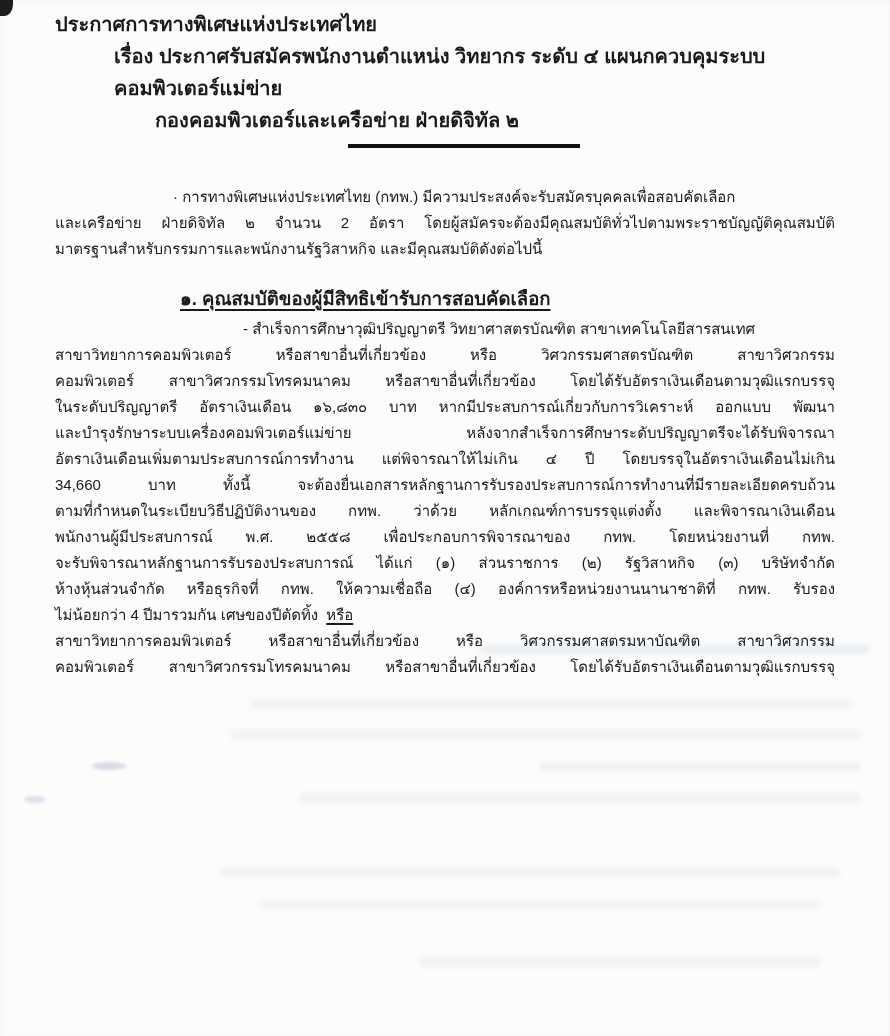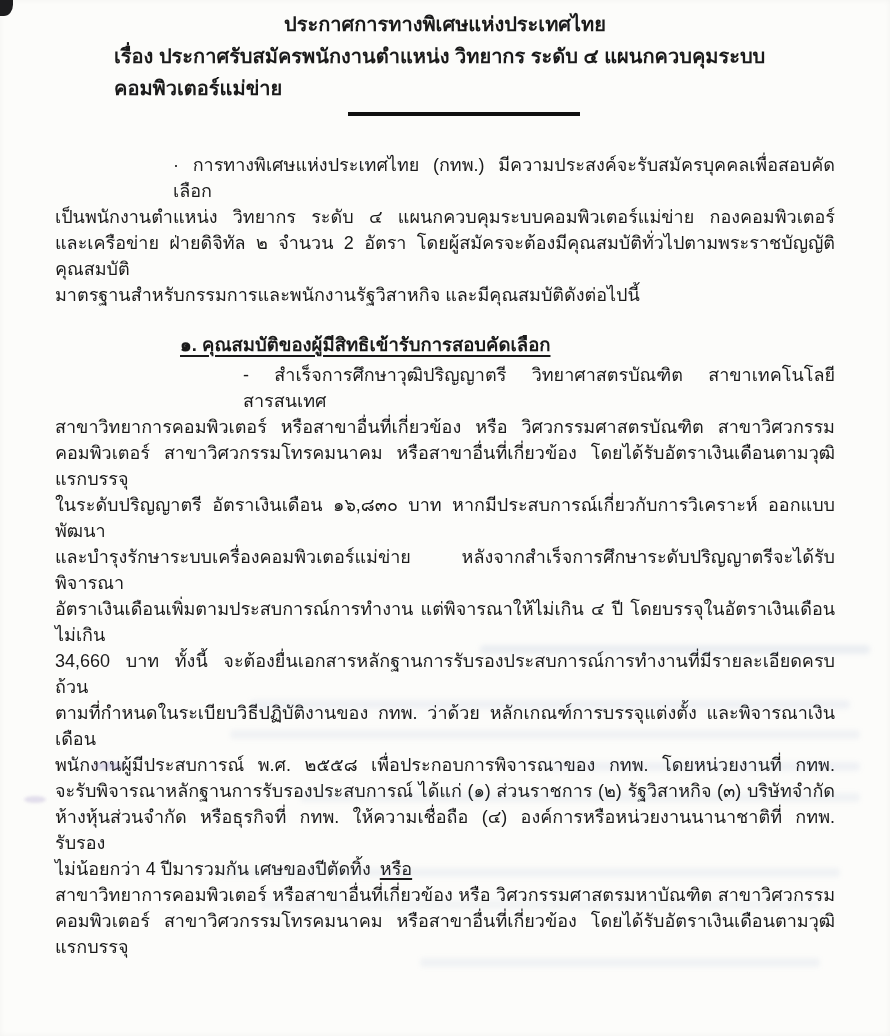--- a/index.html
+++ b/index.html
@@ -16,29 +16,29 @@
     height: 1036px;
     box-sizing: border-box;
     background: #fcfcfa;
     color: #1a1a1a;
     font-family: "Liberation Sans", "DejaVu Sans", sans-serif;
     padding: 8px 55px 0 55px;
     box-shadow: inset 0 0 6px rgba(0,0,0,0.04);
   }
   
   .doc-header { font-weight: bold; font-size: 20px; line-height: 32px; }
-  .doc-title { text-align: center; }
+  .doc-title { }
   .doc-subject { margin-left: 59px; }
   .doc-dept { margin-left: 100px; }
   .divider {
     width: 232px; height: 4px; background: #101010;
     margin: 8px 0 0 293px;
   }
   
-  .body-text { font-size: 18px; line-height: 26px; }
+  .body-text { font-size: 15px; line-height: 26px; }
   .line { text-align: justify; text-align-last: justify; white-space: pre-wrap; }
   .line.last { text-align-last: left; }
   .intro { margin-top: 36px; }
   .intro .line.first { padding-left: 118px; text-align-last: left; }
   .para .line.first { padding-left: 188px; text-align-last: left; }
   .section-heading {
     margin: 24px 0 4px 125px;
     font-weight: bold;
     font-size: 18.5px;
     text-decoration: underline;
@@ -73,27 +73,27 @@
 </head>
 <body>
 
 <div class="page">
 
   <div class="corner-mark"></div>
 
   <div class="doc-header">
     <div class="doc-title">ประกาศการทางพิเศษแห่งประเทศไทย</div>
     <div class="doc-subject">เรื่อง  ประกาศรับสมัครพนักงานตำแหน่ง วิทยากร ระดับ ๔ แผนกควบคุมระบบคอมพิวเตอร์แม่ข่าย</div>
+    <div class="doc-dept">กองคอมพิวเตอร์และเครือข่าย ฝ่ายดิจิทัล ๒</div>
   </div>
 
   <div class="divider"></div>
 
   <div class="body-text intro">
       <div class="line first">· การทางพิเศษแห่งประเทศไทย (กทพ.) มีความประสงค์จะรับสมัครบุคคลเพื่อสอบคัดเลือก</div>
-      <div class="line">เป็นพนักงานตำแหน่ง วิทยากร ระดับ ๔ แผนกควบคุมระบบคอมพิวเตอร์แม่ข่าย กองคอมพิวเตอร์</div>
       <div class="line">และเครือข่าย ฝ่ายดิจิทัล ๒ จำนวน 2 อัตรา โดยผู้สมัครจะต้องมีคุณสมบัติทั่วไปตามพระราชบัญญัติคุณสมบัติ</div>
       <div class="line last">มาตรฐานสำหรับกรรมการและพนักงานรัฐวิสาหกิจ และมีคุณสมบัติดังต่อไปนี้</div>
     </div>
 
   <div class="body-text section-heading">๑. คุณสมบัติของผู้มีสิทธิเข้ารับการสอบคัดเลือก</div>
 
   <div class="body-text para">
       <div class="line first">- สำเร็จการศึกษาวุฒิปริญญาตรี วิทยาศาสตรบัณฑิต สาขาเทคโนโลยีสารสนเทศ</div>
       <div class="line">สาขาวิทยาการคอมพิวเตอร์ หรือสาขาอื่นที่เกี่ยวข้อง หรือ วิศวกรรมศาสตรบัณฑิต สาขาวิศวกรรม</div>
       <div class="line">คอมพิวเตอร์ สาขาวิศวกรรมโทรคมนาคม หรือสาขาอื่นที่เกี่ยวข้อง โดยได้รับอัตราเงินเดือนตามวุฒิแรกบรรจุ</div>

